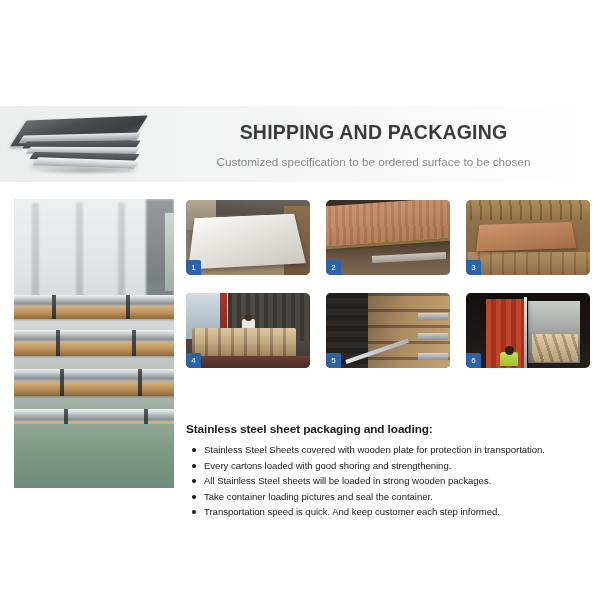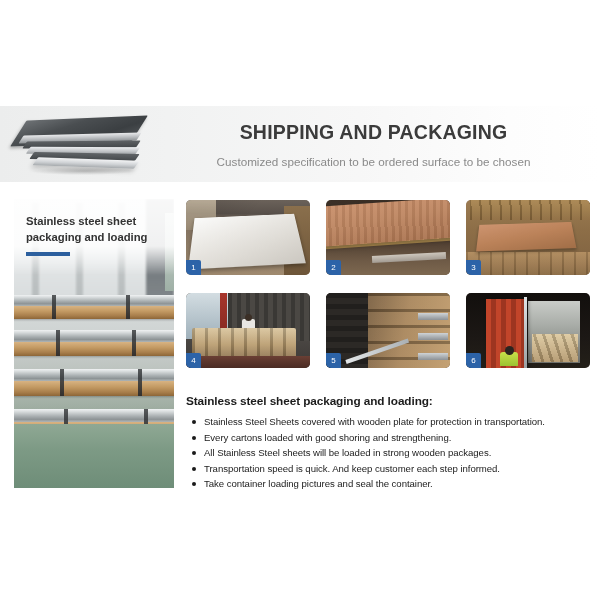--- a/index.html
+++ b/index.html
@@ -444,20 +444,21 @@
     top: 393px;
     width: 404px;
   }
   .bullets-heading {
     font-size: 11.8px;
     font-weight: bold;
     color: #1c1c1c;
     line-height: 16px;
     margin-bottom: 4px;
     letter-spacing: -0.1px;
+    margin-top: 28px;
   }
   .bullet-list {
     list-style: none;
     margin: 5px;
     padding: 0;
   }
   .bullet-item {
     position: relative;
     padding-left: 13px;
     font-size: 9.6px;
@@ -526,24 +527,20 @@
       </div>
       <div class="lp-stack" style="top:210px;">
         <div class="lp-steel" style="top:0; height:13px;"></div>
         <div class="lp-wood" style="top:13px; height:16px;"></div>
         <div class="lp-strap" style="left:136px; top:0; height:29px;"></div>
         <div class="lp-strap" style="left:56px; top:0; height:29px;"></div>
       </div>
       <div class="lp-floor"></div>
     </div>
 
-    <div class="lp-caption">
-      <div class="lp-caption-text">Stainless steel sheet packaging and loading</div>
-      <div class="lp-accent-bar"></div>
-    </div>
   </div>
 
   <div class="thumb-grid">
 
     <div class="thumb">
       <div class="tfill t1">
         <div class="t1-crate-l"></div>
         <div class="t1-crate-r"></div>
         <div class="t1-sheet"></div>
       </div>
@@ -619,22 +616,22 @@
       <li class="bullet-item">
         <span class="bullet-dot"></span>
         <span>Every cartons loaded with good shoring and strengthening.</span>
       </li>
       <li class="bullet-item">
         <span class="bullet-dot"></span>
         <span>All Stainless Steel sheets will be loaded in strong wooden packages.</span>
       </li>
       <li class="bullet-item">
         <span class="bullet-dot"></span>
-        <span>Transportation speed is quick. And keep customer each step informed.</span>
+        <span>Take container loading pictures and seal the container.</span>
       </li>
       <li class="bullet-item">
         <span class="bullet-dot"></span>
-        <span>Take container loading pictures and seal the container.</span>
+        <span>Transportation speed is quick. And keep customer each step informed.</span>
       </li>
     </ul>
   </div>
 
 </div>
 
 </body></html>

